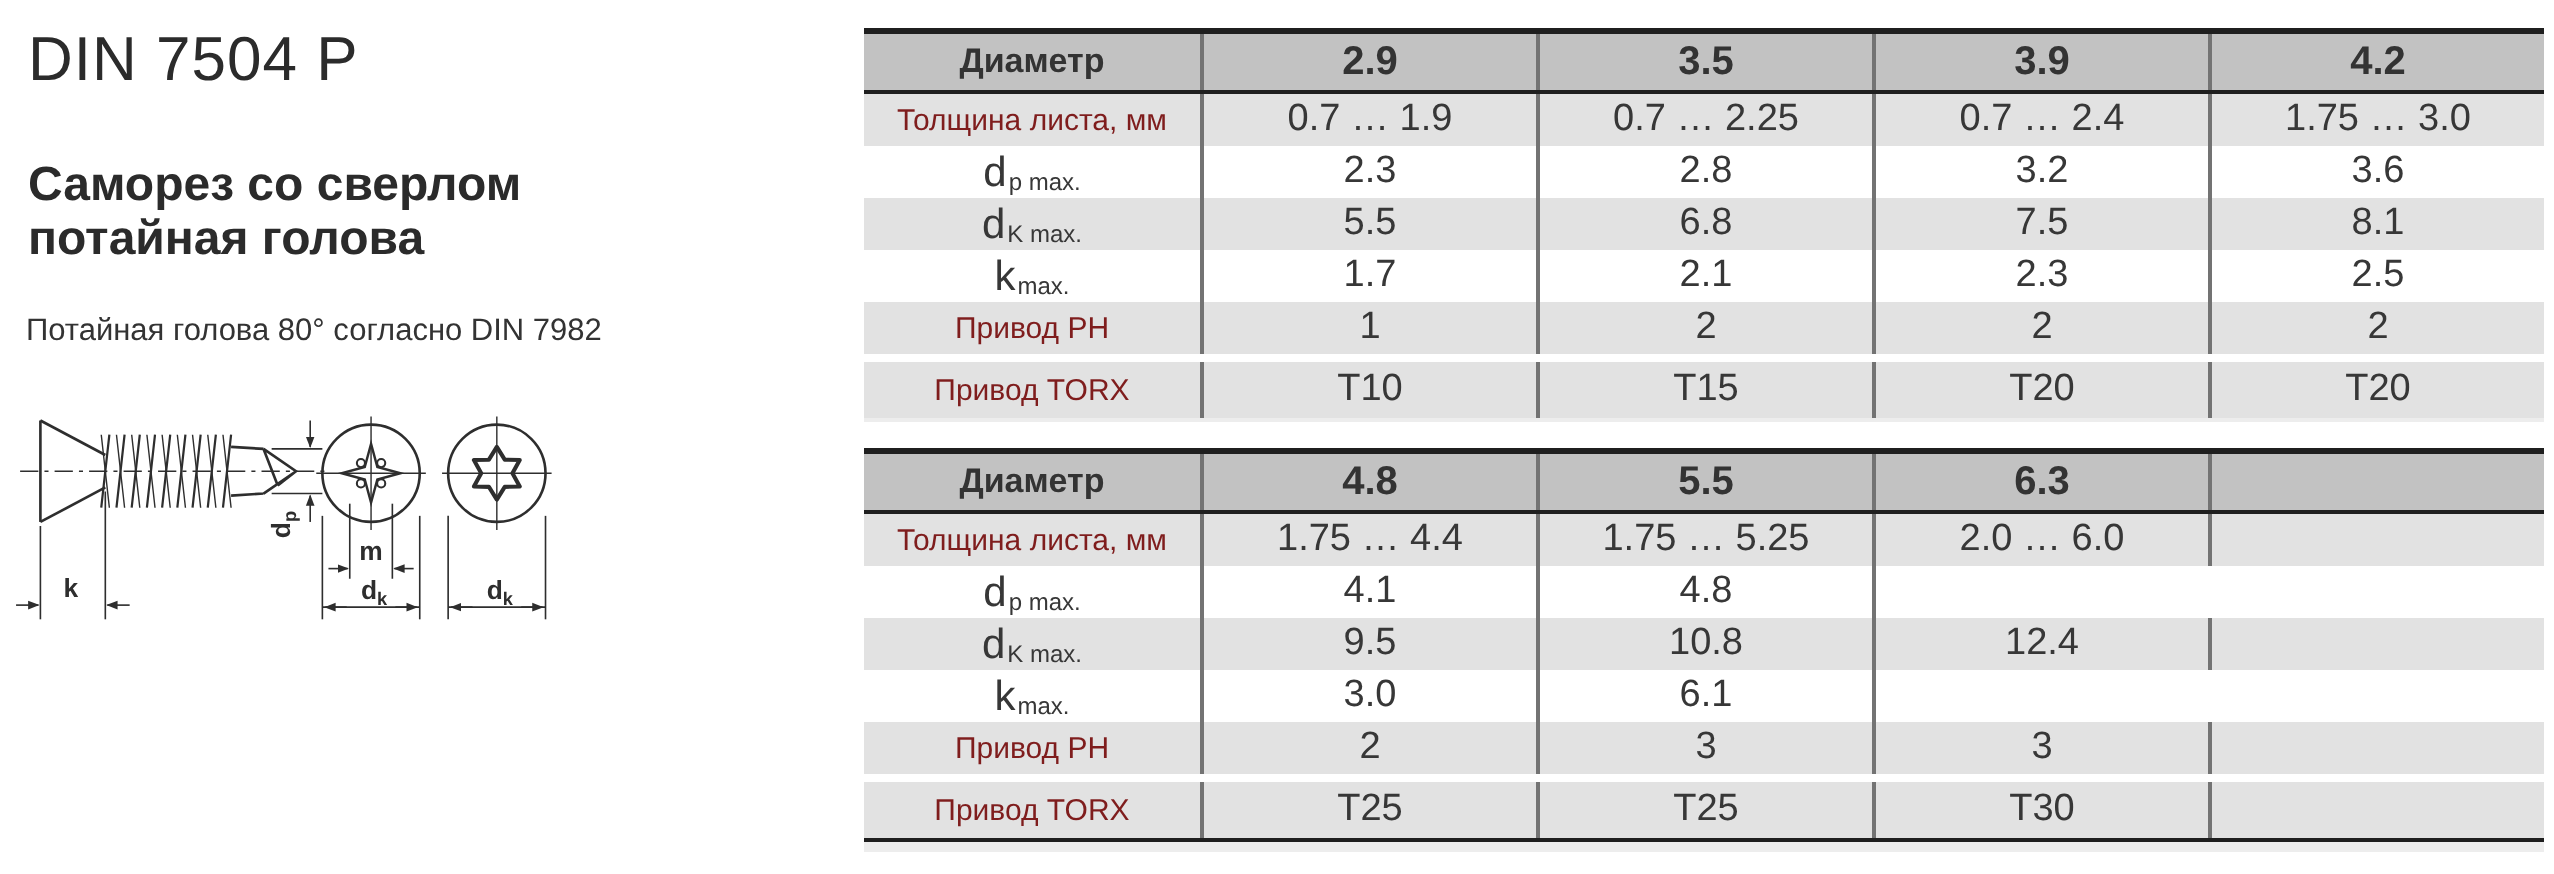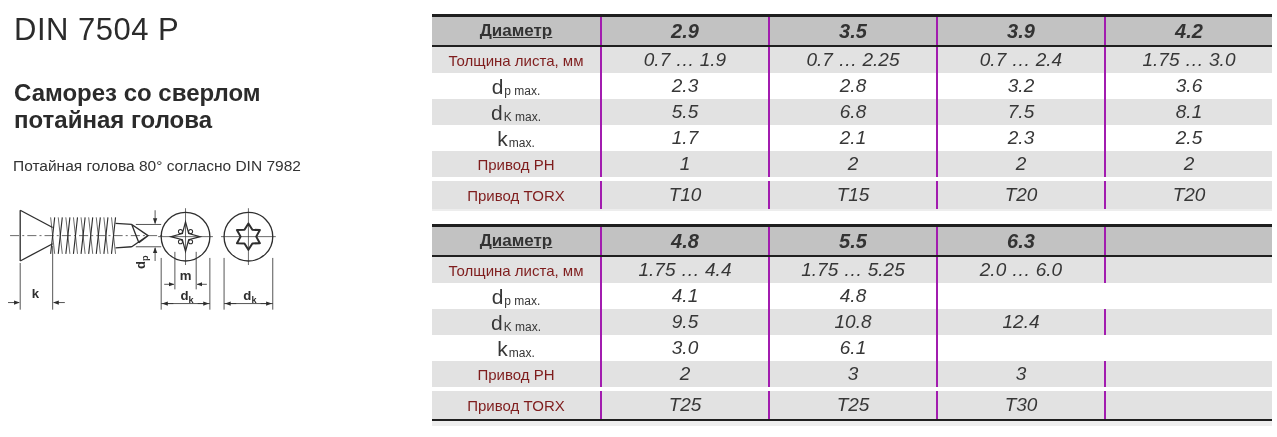--- a/index.html
+++ b/index.html
@@ -23,24 +23,24 @@
   .dimlabel{font-size:13px;font-weight:bold;fill:#2e2e2e;}
   .dimsub{font-size:9px;font-weight:bold;}
   
   .tables{position:absolute;left:432px;top:14px;width:840px;}
   .din-table{width:840px;border-top:3px solid var(--border);background:#fff;}
   .din-table.t2{margin-top:13px;border-bottom:2px solid var(--border);}
   .shadow-strip{width:840px;height:5px;background:#ededed;}
   .shadow-strip.thin{height:2px;}
   .row{display:grid;grid-template-columns:168px 168px 168px 168px 168px;}
   .cell{display:flex;align-items:center;justify-content:center;overflow:hidden;}
-  .cell + .cell{border-left:2px solid #a21caf;font-style:italic;}
+  .cell + .cell{border-left:2px solid #737373;}
   .header-row{height:30px;background:var(--header_bg);border-bottom:2px solid var(--border);}
   .header-row .cell{height:28px;}
-  .header-label{font-size:17px;font-weight:bold;color:#333;text-decoration:underline;}
+  .header-label{font-size:17px;font-weight:bold;color:#333;}
   .header-value{font-size:20px;font-weight:bold;color:#333;}
   .data-row{height:26px;background:#fff;font-size:19px;color:#373737;}
   .data-row.shaded{background:var(--row_bg);}
   .data-row.last{height:28px;}
   .gap-row{height:4px;background:#fff;}
   .label-cell.plain{font-size:15px;color:#7f1d1d;}
   .sym{font-size:21px;line-height:1;}
   .sub{font-size:12px;display:inline-block;transform:translateY(5px);margin-left:1px;}
 </style>
 </head>

